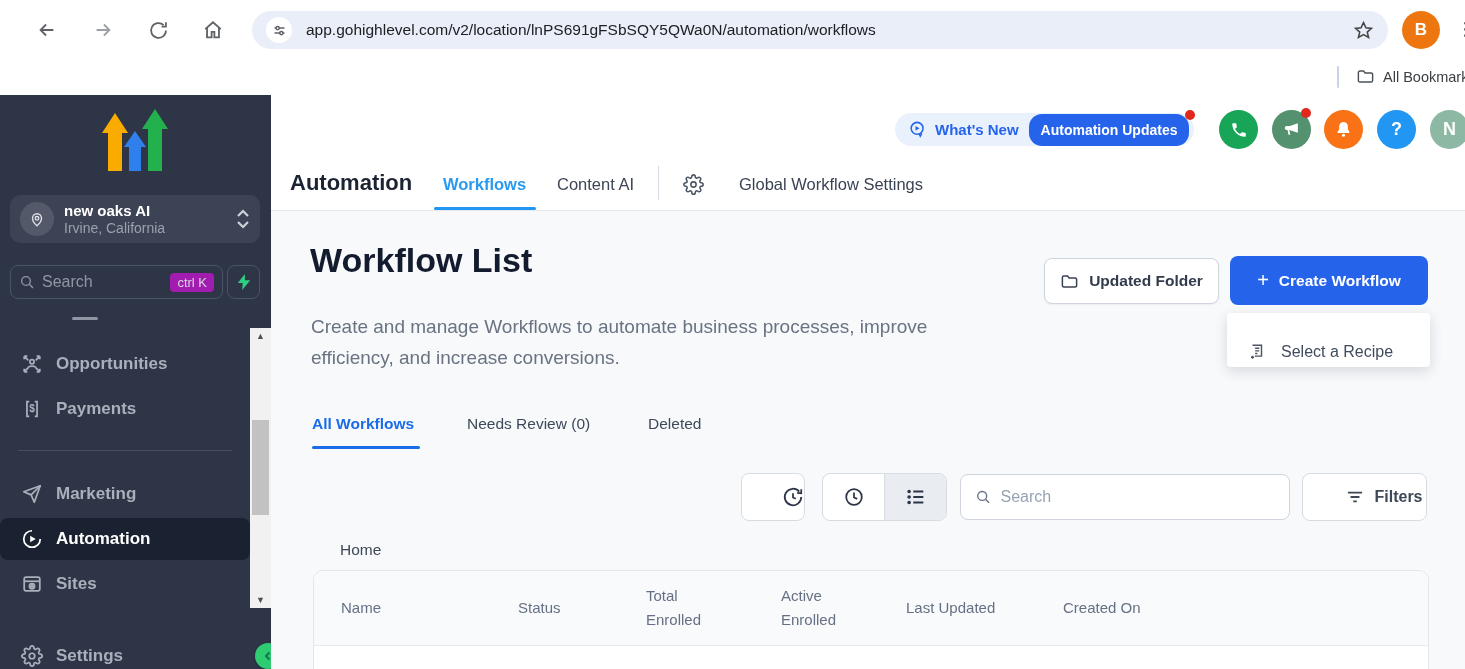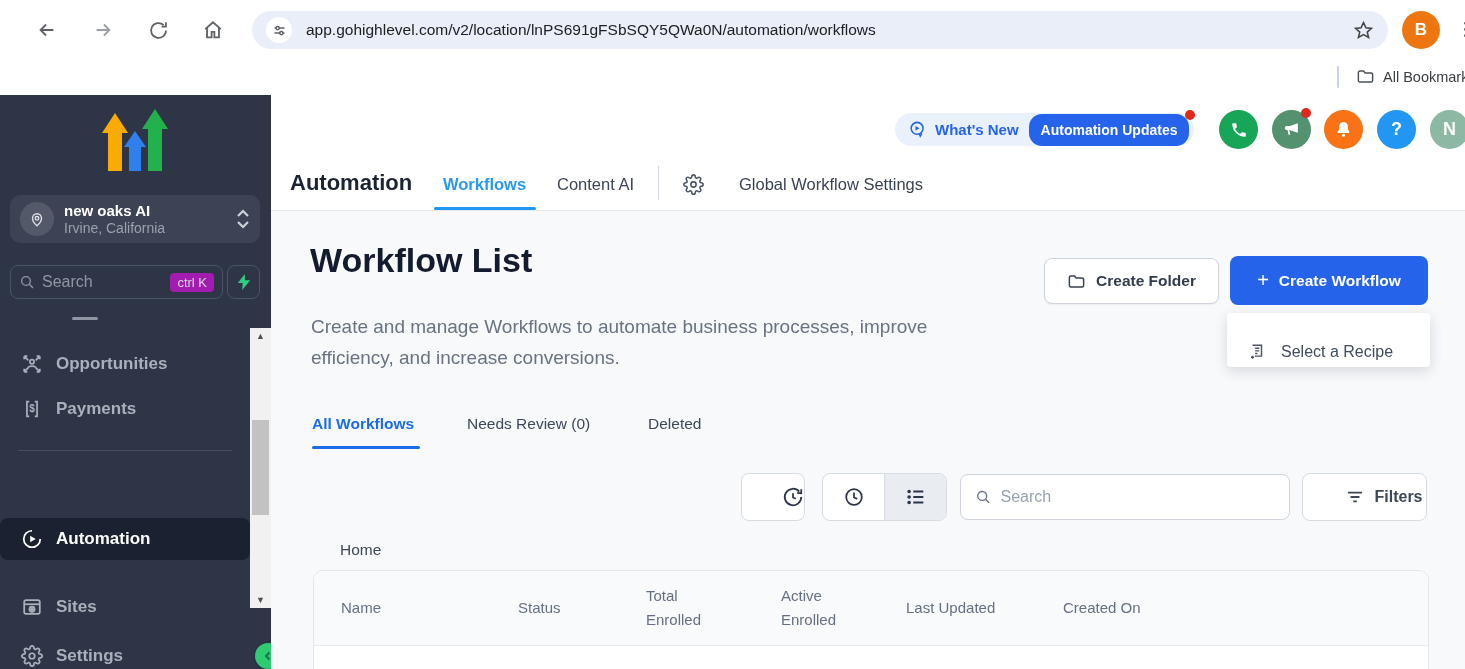--- a/index.html
+++ b/index.html
@@ -231,33 +231,42 @@
             <path d="M9 4H6.5v16H9"></path>
             <path d="M15 4h2.5v16H15"></path>
             <text x="12" y="15.5" text-anchor="middle" font-size="11" stroke="none" fill="currentColor" font-family="Liberation Sans, sans-serif">$</text>
           </svg>
       </span>
       <span>Payments</span>
     </div>
 
     <div class="sb-divider"></div>
 
+    <div class="nav-item" style="top:377px">
+      <span class="ni">
+        <svg width="22" height="22" viewBox="0 0 24 24" fill="none" stroke="currentColor" stroke-width="1.9" stroke-linejoin="round">
+            <line x1="21" y1="3" x2="11" y2="13"></line>
+            <polygon points="21 3 14.5 21 11 13 3 9.5 21 3"></polygon>
+          </svg>
+      </span>
+      <span>Marketing</span>
+    </div>
     <div class="nav-item active" style="top:423px">
       <span class="ni">
         <svg width="22" height="22" viewBox="0 0 24 24" fill="none" stroke="currentColor" stroke-width="1.9">
             <path d="M12 3a9 9 0 1 0 9 9"></path>
             <polyline points="21 5 21 12 14.5 12" stroke-width="0" fill="none"></polyline>
             <path d="M21 12l-3-3.5M21 12h-4" stroke-width="0"></path>
             <polygon points="10,8.5 10,15.5 16,12" fill="currentColor" stroke="none"></polygon>
             <path d="M17 5.5l4-1.5-1 4.5" stroke-width="0"></path>
           </svg>
       </span>
       <span>Automation</span>
     </div>
-    <div class="nav-item" style="top:490px">
+    <div class="nav-item" style="top:467px">
       <span class="ni">
         <svg width="22" height="22" viewBox="0 0 24 24" fill="none" stroke="currentColor" stroke-width="1.9">
             <rect x="3.5" y="4.5" width="17" height="15" rx="2"></rect>
             <path d="M3.5 9h17"></path>
             <circle cx="12" cy="14.5" r="2.8"></circle>
             <path d="M12 11.7v5.6M9.2 14.5h5.6"></path>
           </svg>
       </span>
       <span>Sites</span>
     </div>
@@ -339,21 +348,21 @@
     </div>
 
     <div class="content">
       <div class="wl-title">Workflow List</div>
       <div class="wl-desc">Create and manage Workflows to automate business processes, improve efficiency, and increase conversions.</div>
 
       <div class="btn btn-folder">
         <svg width="19" height="19" viewBox="0 0 24 24" fill="none" stroke="#3a4353" stroke-width="1.9">
             <path d="M3 7a2 2 0 0 1 2-2h4.5l2 2.5H19a2 2 0 0 1 2 2V17a2 2 0 0 1-2 2H5a2 2 0 0 1-2-2V7z"></path>
           </svg>
-        <span>Create Folder</span>
+        <span>Updated Folder</span>
       </div>
       <div class="btn btn-create" style="background:#2563eb">
         <span class="plus">+</span>
         <span>Create Workflow</span>
       </div>
 
       <div class="dropdown">
         <div class="dd-item">
           <span class="di">
             <svg width="18" height="18" viewBox="0 0 24 24" fill="none" stroke="currentColor" stroke-width="1.9">

